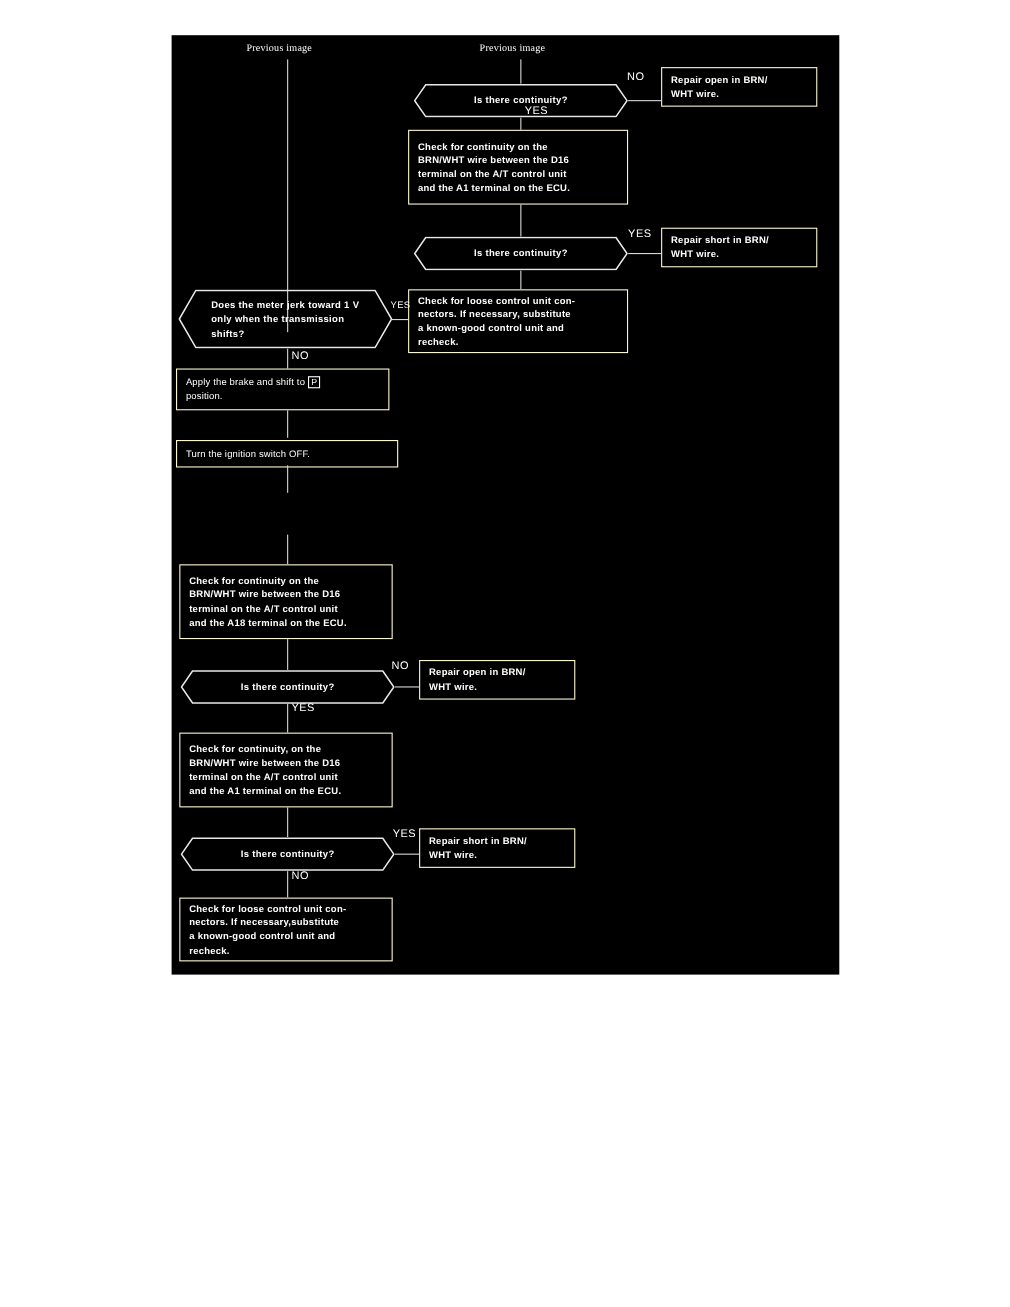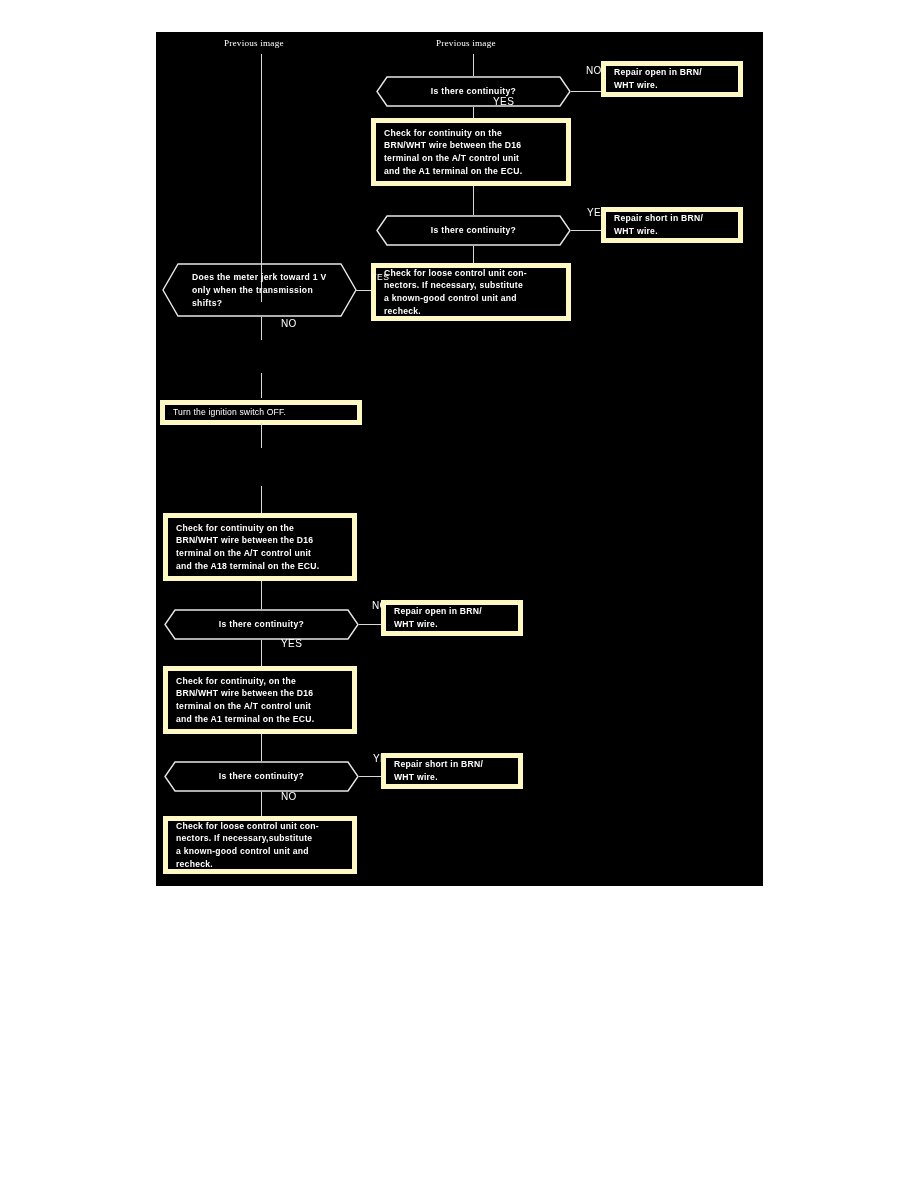--- a/index.html
+++ b/index.html
@@ -23,21 +23,21 @@
     background: #000000;
     overflow: hidden;
   }
   .node {
     position: absolute;
     box-sizing: border-box;
     color: #ffffff;
   }
   
   .box {
-    border: 5px solid #fef9c3;
+    border: 1px solid #fef9c3;
     background: #000000;
     display: flex;
     align-items: center;
   }
   .box .txt {
     display: block;
     width: 100%;
     padding: 0 8px;
     font-size: 8.6px;
     line-height: 12.6px;
@@ -95,21 +95,20 @@
   .vline { width: 1px; }
   .hline { height: 1px; }
   
   .elabel {
     position: absolute;
     color: #ffffff;
     font-size: 10px;
     letter-spacing: 0.4px;
     font-family: "Liberation Sans", sans-serif;
     white-space: nowrap;
-    margin-left: 16px;
   }
   .elabel.small { font-size: 8.5px; }
   
   .prev {
     position: absolute;
     color: #ffffff;
     font-size: 9.2px;
     letter-spacing: 0.2px;
     white-space: nowrap;
     font-family: Liberation Serif, serif;
@@ -198,20 +197,23 @@
 only    when    the    transmission
 shifts?</span>
   </div>
 
   <div class="line hline" style="left:200px; top:258px; width:15px;"></div>
   <div class="elabel small" style="left:199px; top:240px;">YES</div>
 
   <div class="line vline" style="left:105px; top:285px; height:23px;"></div>
   <div class="elabel" style="left:109px; top:286px;">NO</div>
 
+  <div class="node box plain" style="left:4px; top:303px; width:194px; height:38px;">
+    <span class="txt"><span>Apply  the  brake  and  shift  to</span> <span class="pbox">P</span><br><span>position.</span></span>
+  </div>
 
   <div class="line vline" style="left:105px; top:341px; height:25px;"></div>
 
   <div class="node box plain" style="left:4px; top:368px; width:202px; height:25px;">
     <span class="txt">Turn the ignition switch OFF.</span>
   </div>
 
   <div class="line vline" style="left:105px; top:391px; height:25px;"></div>
 
 

